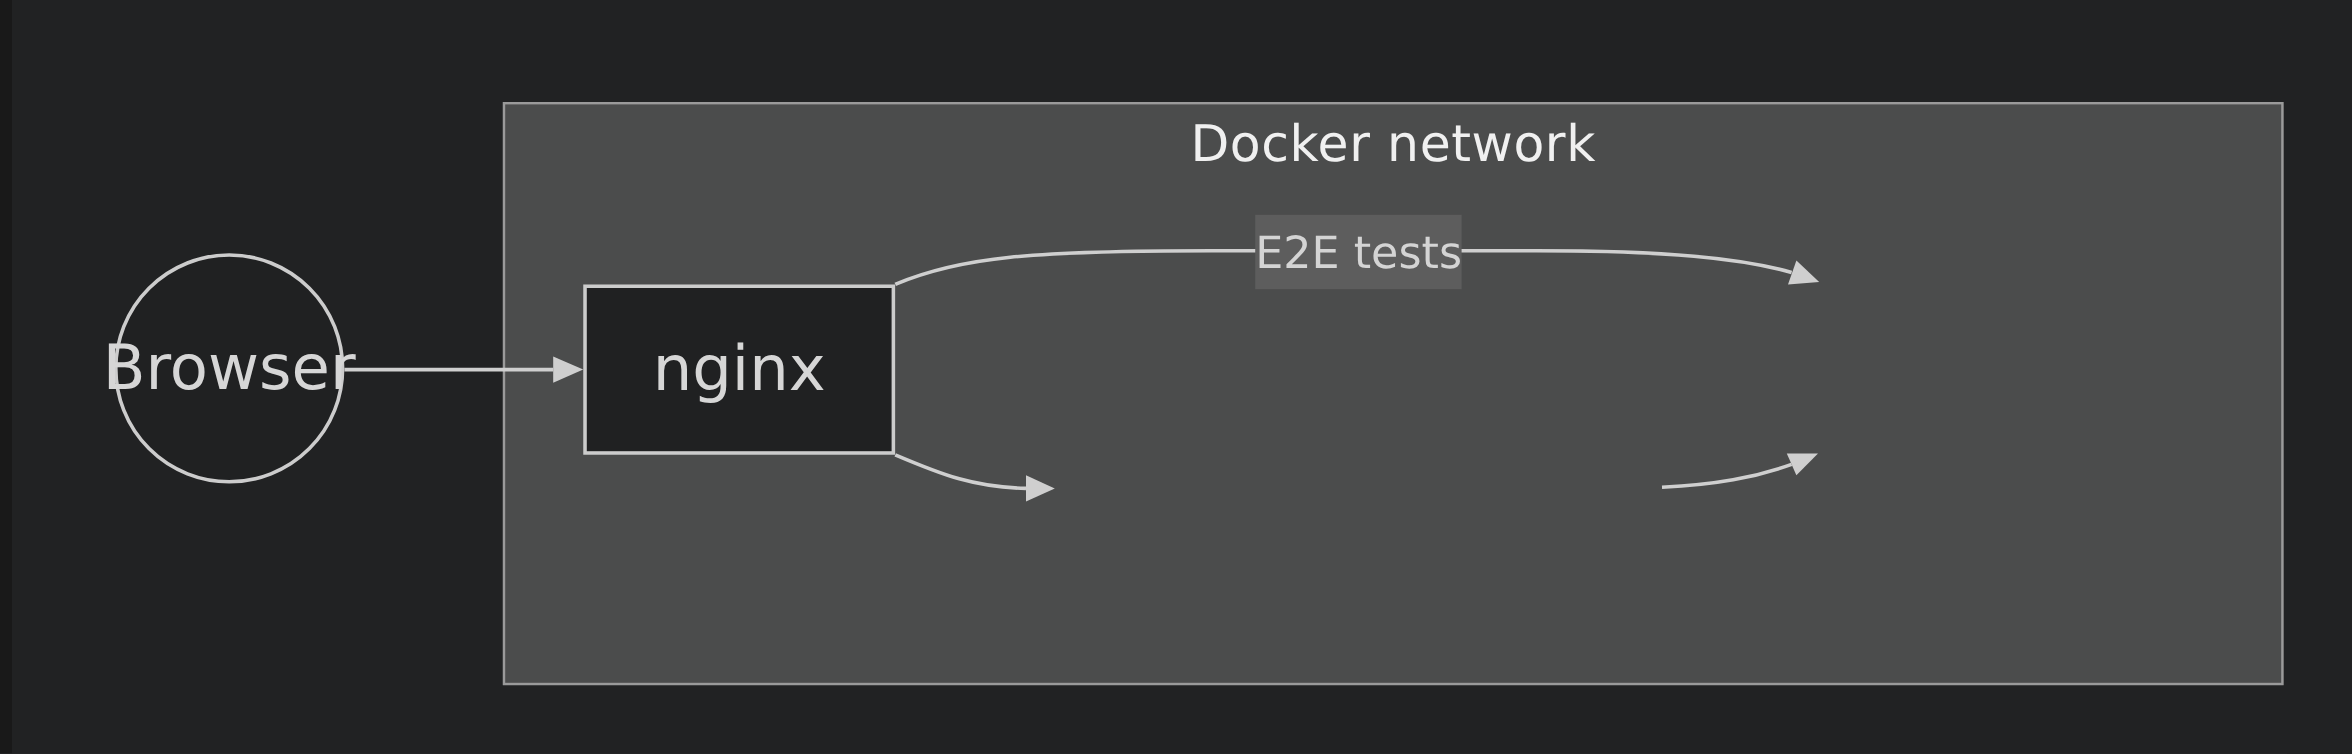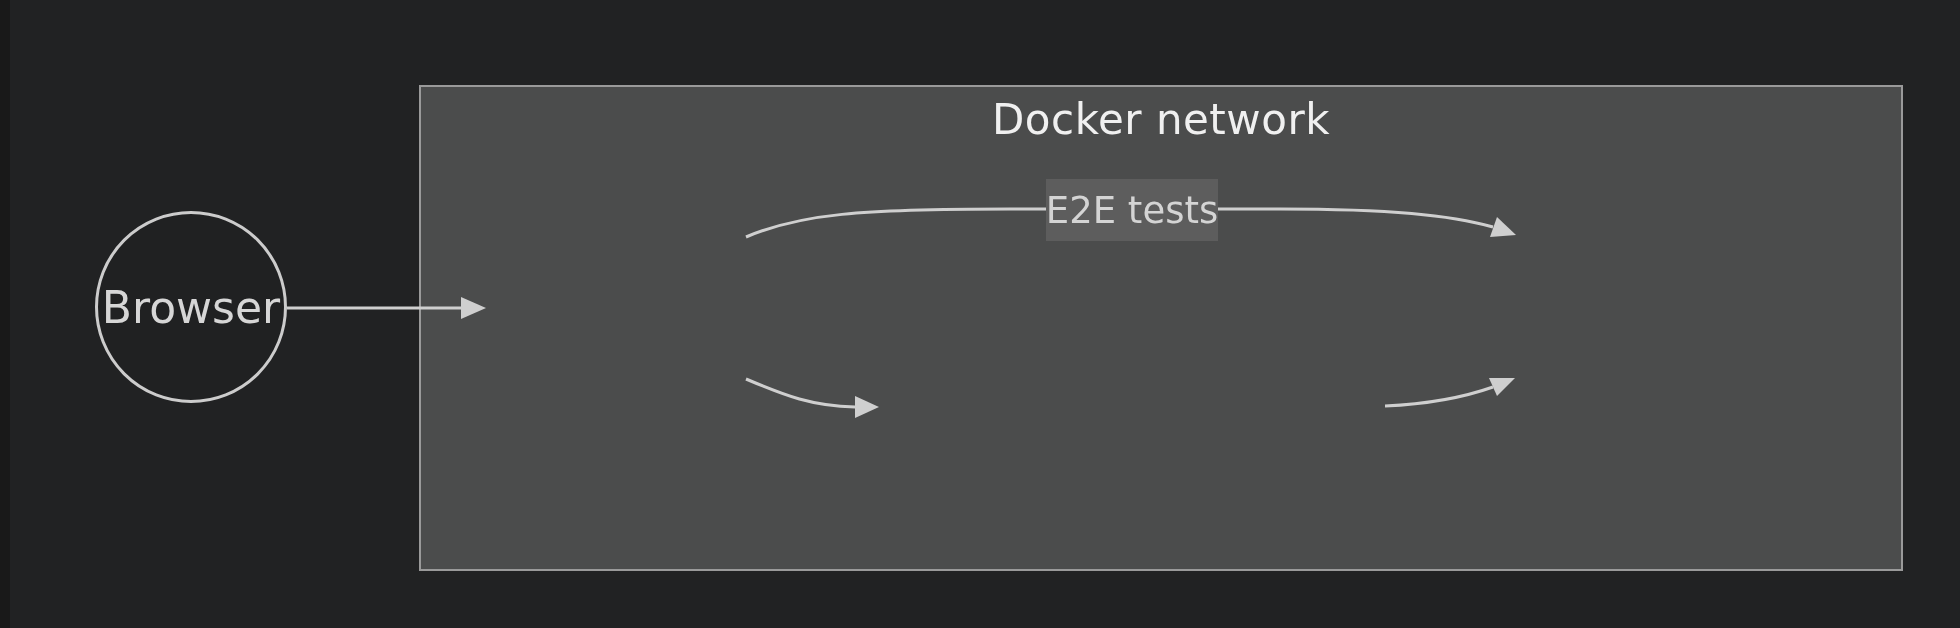--- a/index.html
+++ b/index.html
@@ -29,31 +29,31 @@
   .cluster-title{
     position:absolute;left:0;top:8px;width:100%;
     text-align:center;font-size:42px;color:var(--title-text);
     letter-spacing:0.5px;
   }
   .node{
     position:absolute;box-sizing:border-box;
     background:var(--node-bg);
     border:3px solid var(--node-border);
     display:flex;align-items:center;justify-content:center;
-    color:var(--node-text);font-size:44px;white-space:nowrap;
+    color:var(--node-text);font-size:52px;white-space:nowrap;
   }
   .node.circle{border-radius:50%;}
   #node-browser{left:95px;top:211px;width:192px;height:192px;}
   #node-nginx{left:486px;top:237px;width:260px;height:142px;}
   #node-proxy{left:879px;top:334px;width:506px;height:145px;}
   #node-backend{left:1517px;top:236px;width:318px;height:144px;}
   .edge-label{
     position:absolute;left:1046px;top:179px;width:172px;height:62px;
     background:var(--edge-label-bg);
-    display:flex;align-items:center;justify-content:center;
+    display:flex;align-items:center;justify-content:flex-start;
     color:var(--edge-label-text);font-size:37px;white-space:nowrap;
   }
   svg.edges{position:absolute;left:0;top:0;pointer-events:none;}
   svg.edges path{fill:none;stroke:var(--edge);stroke-width:3px;}
   svg.edges polygon{fill:var(--edge);stroke:none;}
 </style>
 </head>
 <body>
 
 <div id="canvas">
@@ -76,20 +76,23 @@
     <polygon points="855,396 879,407 855,418"></polygon>
 
     <path d="M1385,406 C1430,404 1462,398 1493,387"></path>
     <polygon points="1497,396 1489,378 1515,378"></polygon>
   </svg>
 
   <div class="node circle" id="node-browser">
     <span>Browser</span>
   </div>
 
+  <div class="node" id="node-nginx">
+    <span>nginx</span>
+  </div>
 
 
 
   <div class="edge-label">
     <span>E2E tests</span>
   </div>
 
 </div>
 
 </body></html>

